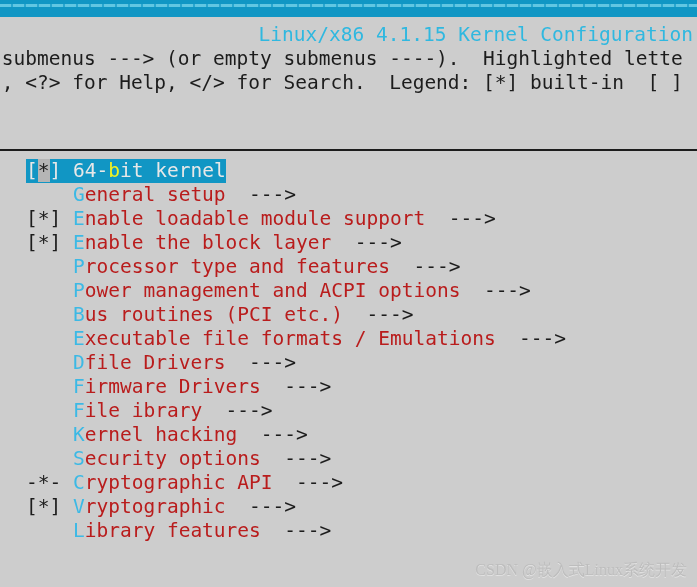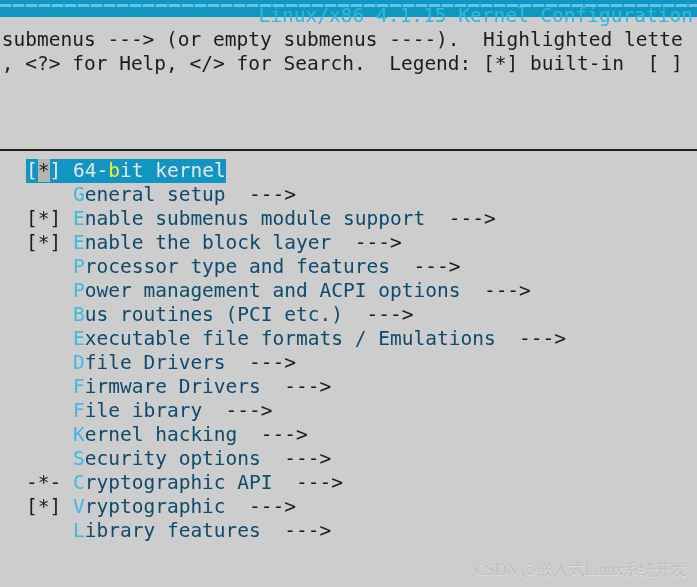--- a/index.html
+++ b/index.html
@@ -30,21 +30,21 @@
     height: 3px;
     background: repeating-linear-gradient(
         to right,
         #62c6e2 0px, #62c6e2 11px,
         #2aa6cf 11px, #2aa6cf 13px);
   }
 
   
   #header {
     position: absolute;
-    left: 0; top: 1px;
+    left: 0; top: 20px;
     width: 644px;
     height: 132px;
   }
   #dialog-title {
     position: absolute;
     top: 3px;
     left: 0;
     width: 693px;
     text-align: right;
     color: #2fb8e0;
@@ -85,21 +85,21 @@
     height: 24px;
     line-height: 24px;
     white-space: pre;
     font-size: 19.5px;
     color: #1c1c1c;
     padding-left: 26px;
     box-sizing: border-box;
   }
   .menu-row .mark { display: inline; }
   .menu-row .hotkey { color: #3cb9e5; }
-  .menu-row .label  { color: #0c4a6e; }
+  .menu-row .label  { color: #b91c1c; }
   .menu-row .arrow  { color: #1c1c1c; }
 
   
   .menu-row.selected {
     color: #ffffff;
   }
   .menu-row.selected .sel-wrap {
     background: #1196c4;
     color: #e8e8e8;
     display: inline-block;
@@ -135,21 +135,21 @@
   <div id="dialog-title">Linux/x86 4.1.15 Kernel Configuration</div>
   <div class="help-line" id="help-line-1"> submenus ---&gt; (or empty submenus ----).  Highlighted lette</div>
   <div class="help-line" id="help-line-2">t, &lt;?&gt; for Help, &lt;/&gt; for Search.  Legend: [*] built-in  [ ]</div>
 </div>
 
 <div id="divider"></div>
 
 <div id="menu">
     <div class="menu-row selected"><span class="sel-wrap"><span class="mark">[</span><span class="cursor">*</span><span class="mark">]</span><span class="label"> </span><span class="label">64-</span><span class="hotkey">b</span><span class="label">it kernel</span></span></div>
     <div class="menu-row"><span class="mark">    </span><span class="hotkey">G</span><span class="label">eneral setup</span><span class="arrow">  ---&gt;</span></div>
-    <div class="menu-row"><span class="mark">[*] </span><span class="hotkey">E</span><span class="label">nable submenus module support</span><span class="arrow">  ---&gt;</span></div>
+    <div class="menu-row"><span class="mark">[*] </span><span class="hotkey">E</span><span class="label">nable loadable module support</span><span class="arrow">  ---&gt;</span></div>
     <div class="menu-row"><span class="mark">[*] </span><span class="hotkey">E</span><span class="label">nable the block layer</span><span class="arrow">  ---&gt;</span></div>
     <div class="menu-row"><span class="mark">    </span><span class="hotkey">P</span><span class="label">rocessor type and features</span><span class="arrow">  ---&gt;</span></div>
     <div class="menu-row"><span class="mark">    </span><span class="hotkey">P</span><span class="label">ower management and ACPI options</span><span class="arrow">  ---&gt;</span></div>
     <div class="menu-row"><span class="mark">    </span><span class="hotkey">B</span><span class="label">us routines (PCI etc.)</span><span class="arrow">  ---&gt;</span></div>
     <div class="menu-row"><span class="mark">    </span><span class="hotkey">E</span><span class="label">xecutable file formats / Emulations</span><span class="arrow">  ---&gt;</span></div>
     <div class="menu-row"><span class="mark">    </span><span class="hotkey">D</span><span class="label">file Drivers</span><span class="arrow">  ---&gt;</span></div>
     <div class="menu-row"><span class="mark">    </span><span class="hotkey">F</span><span class="label">irmware Drivers</span><span class="arrow">  ---&gt;</span></div>
     <div class="menu-row"><span class="mark">    </span><span class="hotkey">F</span><span class="label">ile ibrary</span><span class="arrow">  ---&gt;</span></div>
     <div class="menu-row"><span class="mark">    </span><span class="hotkey">K</span><span class="label">ernel hacking</span><span class="arrow">  ---&gt;</span></div>
     <div class="menu-row"><span class="mark">    </span><span class="hotkey">S</span><span class="label">ecurity options</span><span class="arrow">  ---&gt;</span></div>

